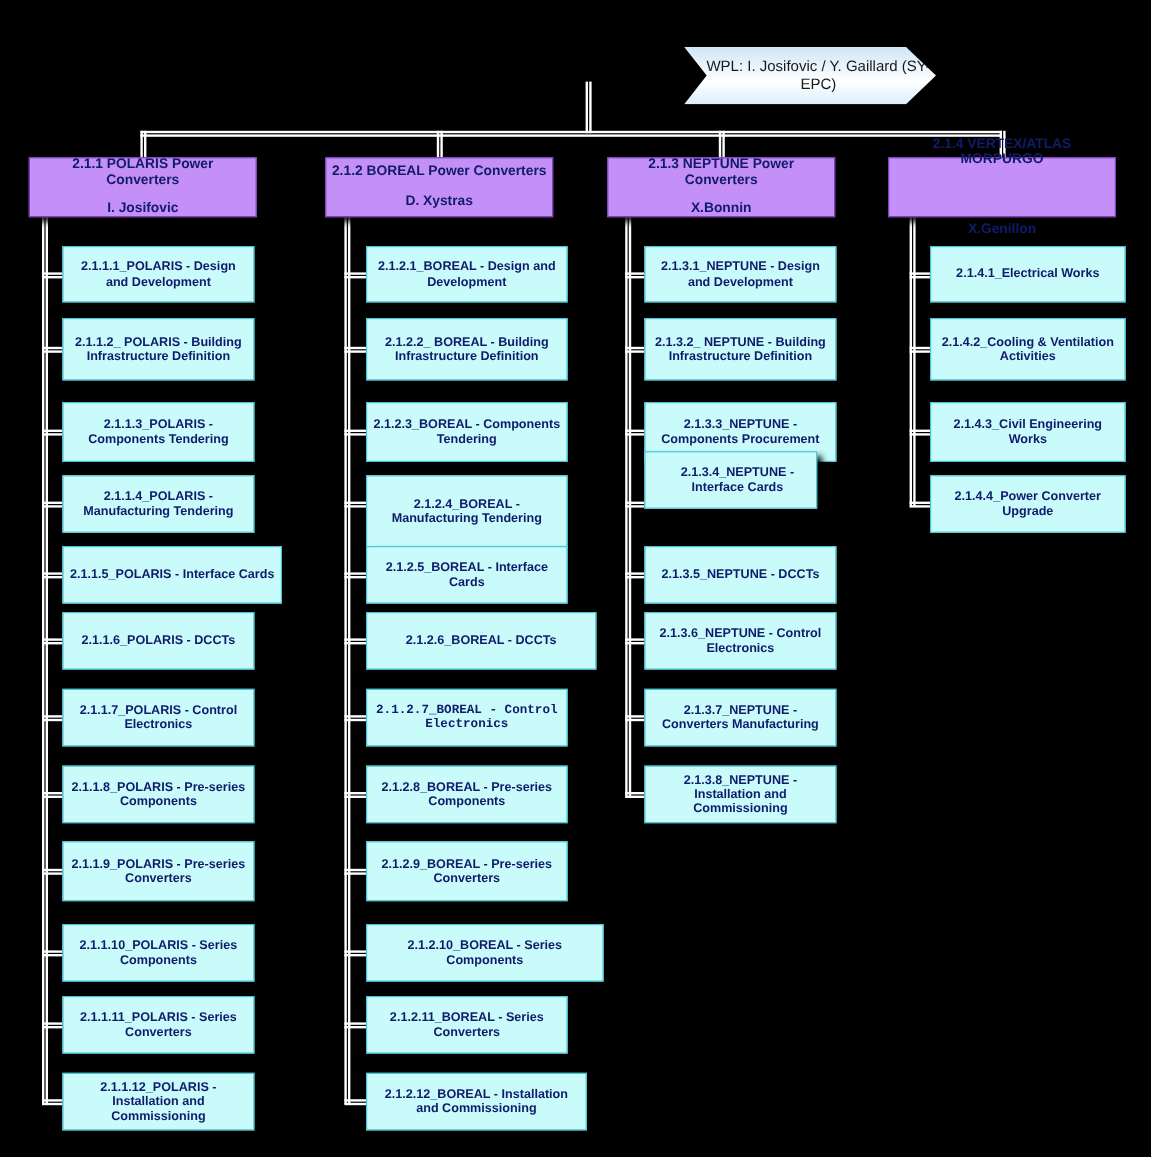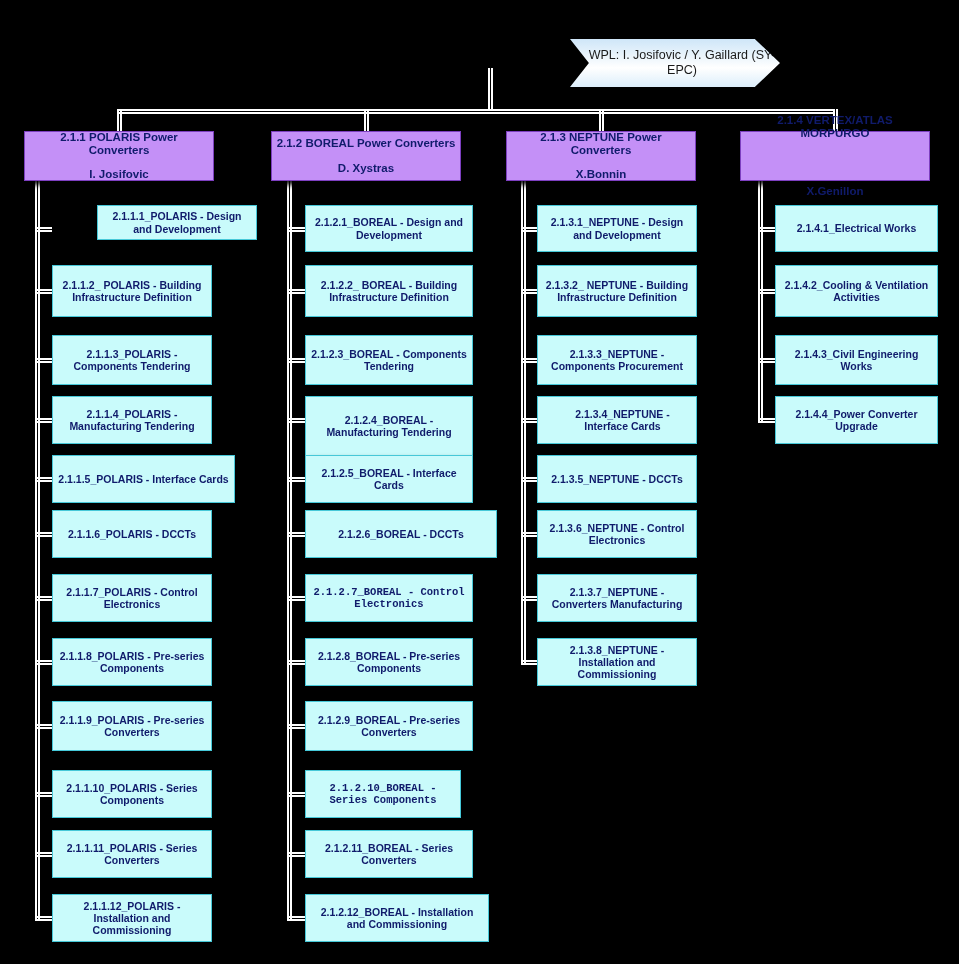--- a/index.html
+++ b/index.html
@@ -151,21 +151,21 @@
       <div class="stub" style="left: 758px; top: 226.5px; width: 17px;"></div>
       <div class="stub" style="left: 758px; top: 289px; width: 17px;"></div>
       <div class="stub" style="left: 758px; top: 358px; width: 17px;"></div>
       <div class="stub" style="left: 758px; top: 418px; width: 17px;"></div>
     </div>
   <div id="nodes">
       <div class="node lvl2" style="left: 24px; top: 131px; width: 190px; height: 50px;">
         <span class="title">2.1.1 POLARIS Power Converters</span>
         <span class="owner">I. Josifovic</span>
       </div>
-      <div class="node leaf" style="left: 52px; top: 205px; width: 160px; height: 35px; margin-left: 45px;">
+      <div class="node leaf" style="left: 52px; top: 205px; width: 160px; height: 47px;">
         <span>2.1.1.1_POLARIS - Design and Development</span>
       </div>
       <div class="node leaf" style="left: 52px; top: 265px; width: 160px; height: 52px;">
         <span>2.1.1.2_ POLARIS - Building Infrastructure Definition</span>
       </div>
       <div class="node leaf" style="left: 52px; top: 335px; width: 160px; height: 50px;">
         <span>2.1.1.3_POLARIS - Components Tendering</span>
       </div>
       <div class="node leaf" style="left: 52px; top: 396px; width: 160px; height: 48px;">
         <span>2.1.1.4_POLARIS - Manufacturing Tendering</span>
@@ -218,21 +218,21 @@
       </div>
       <div class="node leaf" style="left: 305px; top: 574px; width: 168px; height: 48px; font-family: Liberation Mono, monospace;">
         <span>2.1.2.7_BOREAL - Control Electronics</span>
       </div>
       <div class="node leaf" style="left: 305px; top: 638px; width: 168px; height: 48px;">
         <span>2.1.2.8_BOREAL - Pre-series Components</span>
       </div>
       <div class="node leaf" style="left: 305px; top: 701px; width: 168px; height: 50px;">
         <span>2.1.2.9_BOREAL - Pre-series Converters</span>
       </div>
-      <div class="node leaf" style="left: 305px; top: 770px; width: 156px; height: 48px; font-family: Liberation Mono, monospace;">
+      <div class="node leaf" style="left: 305px; top: 770px; width: 198px; height: 48px;">
         <span>2.1.2.10_BOREAL - Series Components</span>
       </div>
       <div class="node leaf" style="left: 305px; top: 830px; width: 168px; height: 48px;">
         <span>2.1.2.11_BOREAL - Series Converters</span>
       </div>
       <div class="node leaf" style="left: 305px; top: 894px; width: 184px; height: 48px;">
         <span>2.1.2.12_BOREAL - Installation and Commissioning</span>
       </div>
       <div class="node lvl2" style="left: 506px; top: 131px; width: 190px; height: 50px;">
         <span class="title">2.1.3 NEPTUNE Power Converters</span>
@@ -240,21 +240,21 @@
       </div>
       <div class="node leaf" style="left: 537px; top: 205px; width: 160px; height: 47px;">
         <span>2.1.3.1_NEPTUNE - Design and Development</span>
       </div>
       <div class="node leaf" style="left: 537px; top: 265px; width: 160px; height: 52px;">
         <span>2.1.3.2_ NEPTUNE - Building Infrastructure Definition</span>
       </div>
       <div class="node leaf" style="left: 537px; top: 335px; width: 160px; height: 50px;">
         <span>2.1.3.3_NEPTUNE - Components Procurement</span>
       </div>
-      <div class="node leaf" style="left: 537px; top: 396px; width: 160px; height: 48px; padding-left: 16px;">
+      <div class="node leaf" style="left: 537px; top: 376px; width: 144px; height: 48px; padding-left: 16px;">
         <span>2.1.3.4_NEPTUNE - Interface Cards</span>
       </div>
       <div class="node leaf" style="left: 537px; top: 455px; width: 160px; height: 48px;">
         <span>2.1.3.5_NEPTUNE - DCCTs</span>
       </div>
       <div class="node leaf" style="left: 537px; top: 510px; width: 160px; height: 48px;">
         <span>2.1.3.6_NEPTUNE - Control Electronics</span>
       </div>
       <div class="node leaf" style="left: 537px; top: 574px; width: 160px; height: 48px;">
         <span>2.1.3.7_NEPTUNE - Converters Manufacturing</span>

